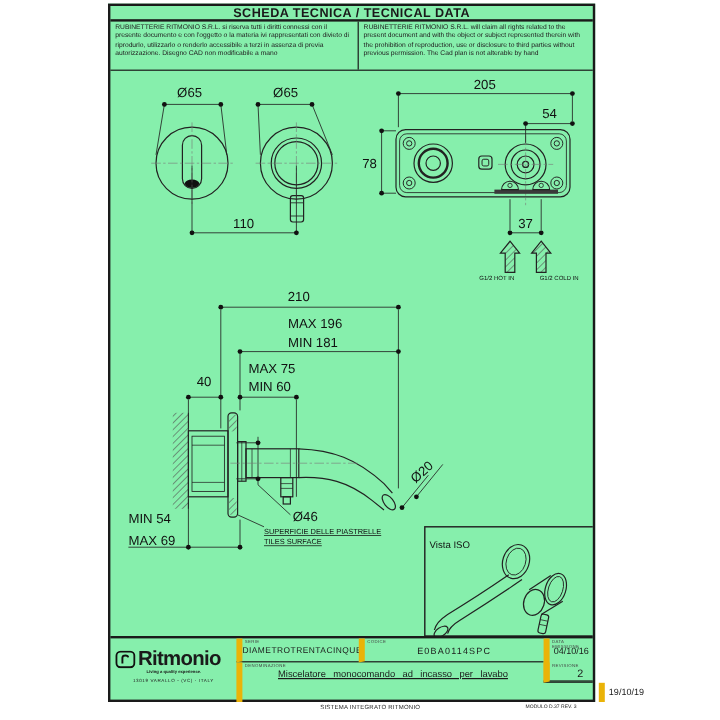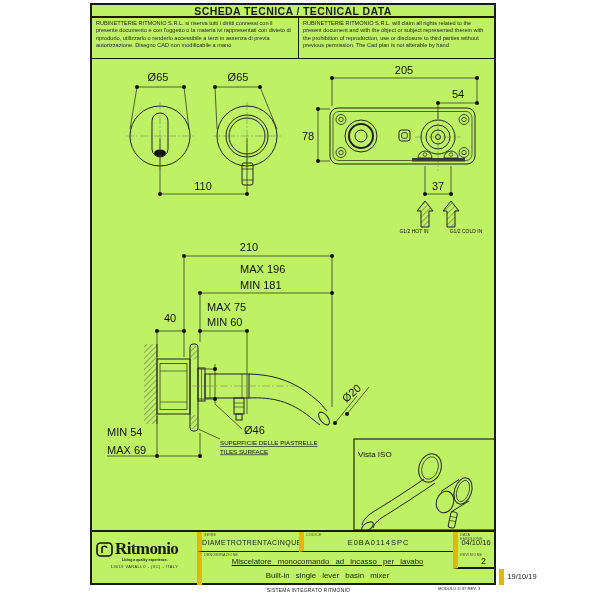--- a/index.html
+++ b/index.html
@@ -1,19 +1,19 @@
 <!DOCTYPE html>
 <html><head>
 <meta charset="utf-8">
 <style>
   html,body{margin:0;padding:0;background:#fff;}
   #page{position:relative;width:600px;height:600px;background:#fff;overflow:hidden;
         font-family:"Liberation Sans",sans-serif;color:#1a1a1a;}
   #frame{position:absolute;left:90px;top:3px;width:406px;height:582px;
-         border:2px solid #1a1a1a;box-sizing:border-box;background:#bef264;}
+         border:2px solid #1a1a1a;box-sizing:border-box;background:#86efac;}
   #titlebar{position:absolute;left:0;top:0;width:100%;height:13px;border-bottom:2px solid #1a1a1a;
             box-sizing:border-box;text-align:center;font-size:10.5px;font-weight:bold;
             letter-spacing:.4px;line-height:12px;}
   #disclaimers{position:absolute;left:0;top:13px;width:100%;height:41px;display:flex;
                border-bottom:1.5px solid #1a1a1a;box-sizing:border-box;}
   .disc{font-size:5.6px;line-height:7.4px;padding:2px 4px;color:#222;box-sizing:border-box;}
   .disc.it{width:51.5%;border-right:1px solid #1a1a1a;}
   .disc.en{width:48.5%;}
   #drawing{position:absolute;left:0;top:54px;}
   svg text{font-family:"Liberation Sans",sans-serif;fill:#111;}
@@ -22,21 +22,21 @@
   .note{font-size:6.2px;text-decoration:underline;}
   .isolabel{font-size:8px;}
 
   
   #tblock{position:absolute;left:0;bottom:0;width:100%;height:53px;border-top:2px solid #1a1a1a;
           box-sizing:border-box;}
   .cell{position:absolute;box-sizing:border-box;border-left:5px solid #eab308;}
   .clabel{position:absolute;left:2px;top:1px;font-size:3.6px;color:#444;letter-spacing:.3px;}
   .cval{position:absolute;left:0;width:100%;text-align:center;}
   #logo-cell{position:absolute;left:0;top:0;width:105px;height:100%;box-sizing:border-box;}
-  #logo-row{position:absolute;left:4px;top:7px;display:flex;align-items:center;font-family:Liberation Serif, serif;}
+  #logo-row{position:absolute;left:4px;top:7px;display:flex;align-items:center;}
   #logo-name{font-size:17px;font-weight:bold;letter-spacing:-.6px;margin-left:2px;}
   #logo-tag{position:absolute;left:30px;top:26px;font-size:3.5px;font-weight:bold;}
   #logo-addr{position:absolute;left:0;top:33px;width:100%;text-align:center;font-size:3.8px;
              letter-spacing:.5px;color:#222;}
   #footer-center{position:absolute;left:261px;top:587px;width:95px;text-align:center;
                  font-size:5px;letter-spacing:.2px;color:#222;}
   #footer-right{position:absolute;left:438px;top:586px;font-size:4.2px;color:#222;}
 </style>
 </head>
 <body>
@@ -304,21 +304,20 @@
         <span class="clabel">CODICE</span>
         <span class="cval" style="top:6px;font-size:7.5px;letter-spacing:1px;">E0BA0114SPC</span>
       </div>
       <div class="cell" style="left:361px;top:0;width:41px;height:36px;border-bottom:1px solid #1a1a1a;">
         <span class="clabel">DATA  EMISSIONE</span>
         <span class="cval" style="top:6px;font-size:7.5px;">04/10/16</span>
       </div>
       <div class="cell" style="left:105px;top:20px;width:256px;height:33px;">
         <span class="clabel">DENOMINAZIONE</span>
         <span class="cval" style="top:5px;font-size:7.8px;word-spacing:4px;text-decoration:underline;">Miscelatore monocomando ad incasso per lavabo</span>
-        <span class="cval" style="top:19px;font-size:7.8px;word-spacing:4px;">Built-in single lever basin mixer</span>
       </div>
       <div class="cell" style="left:361px;top:20px;width:41px;height:17px;border-bottom:1px solid #1a1a1a;">
         <span class="clabel">REVISIONE</span>
         <span style="position:absolute;right:8px;top:4px;font-size:9px;">2</span>
       </div>
       <div class="cell" style="left:361px;top:37px;width:41px;height:16px;margin-left:46px;">
         <span class="cval" style="top:3px;font-size:7.5px;">19/10/19</span>
       </div>
     </div>
   </div>

